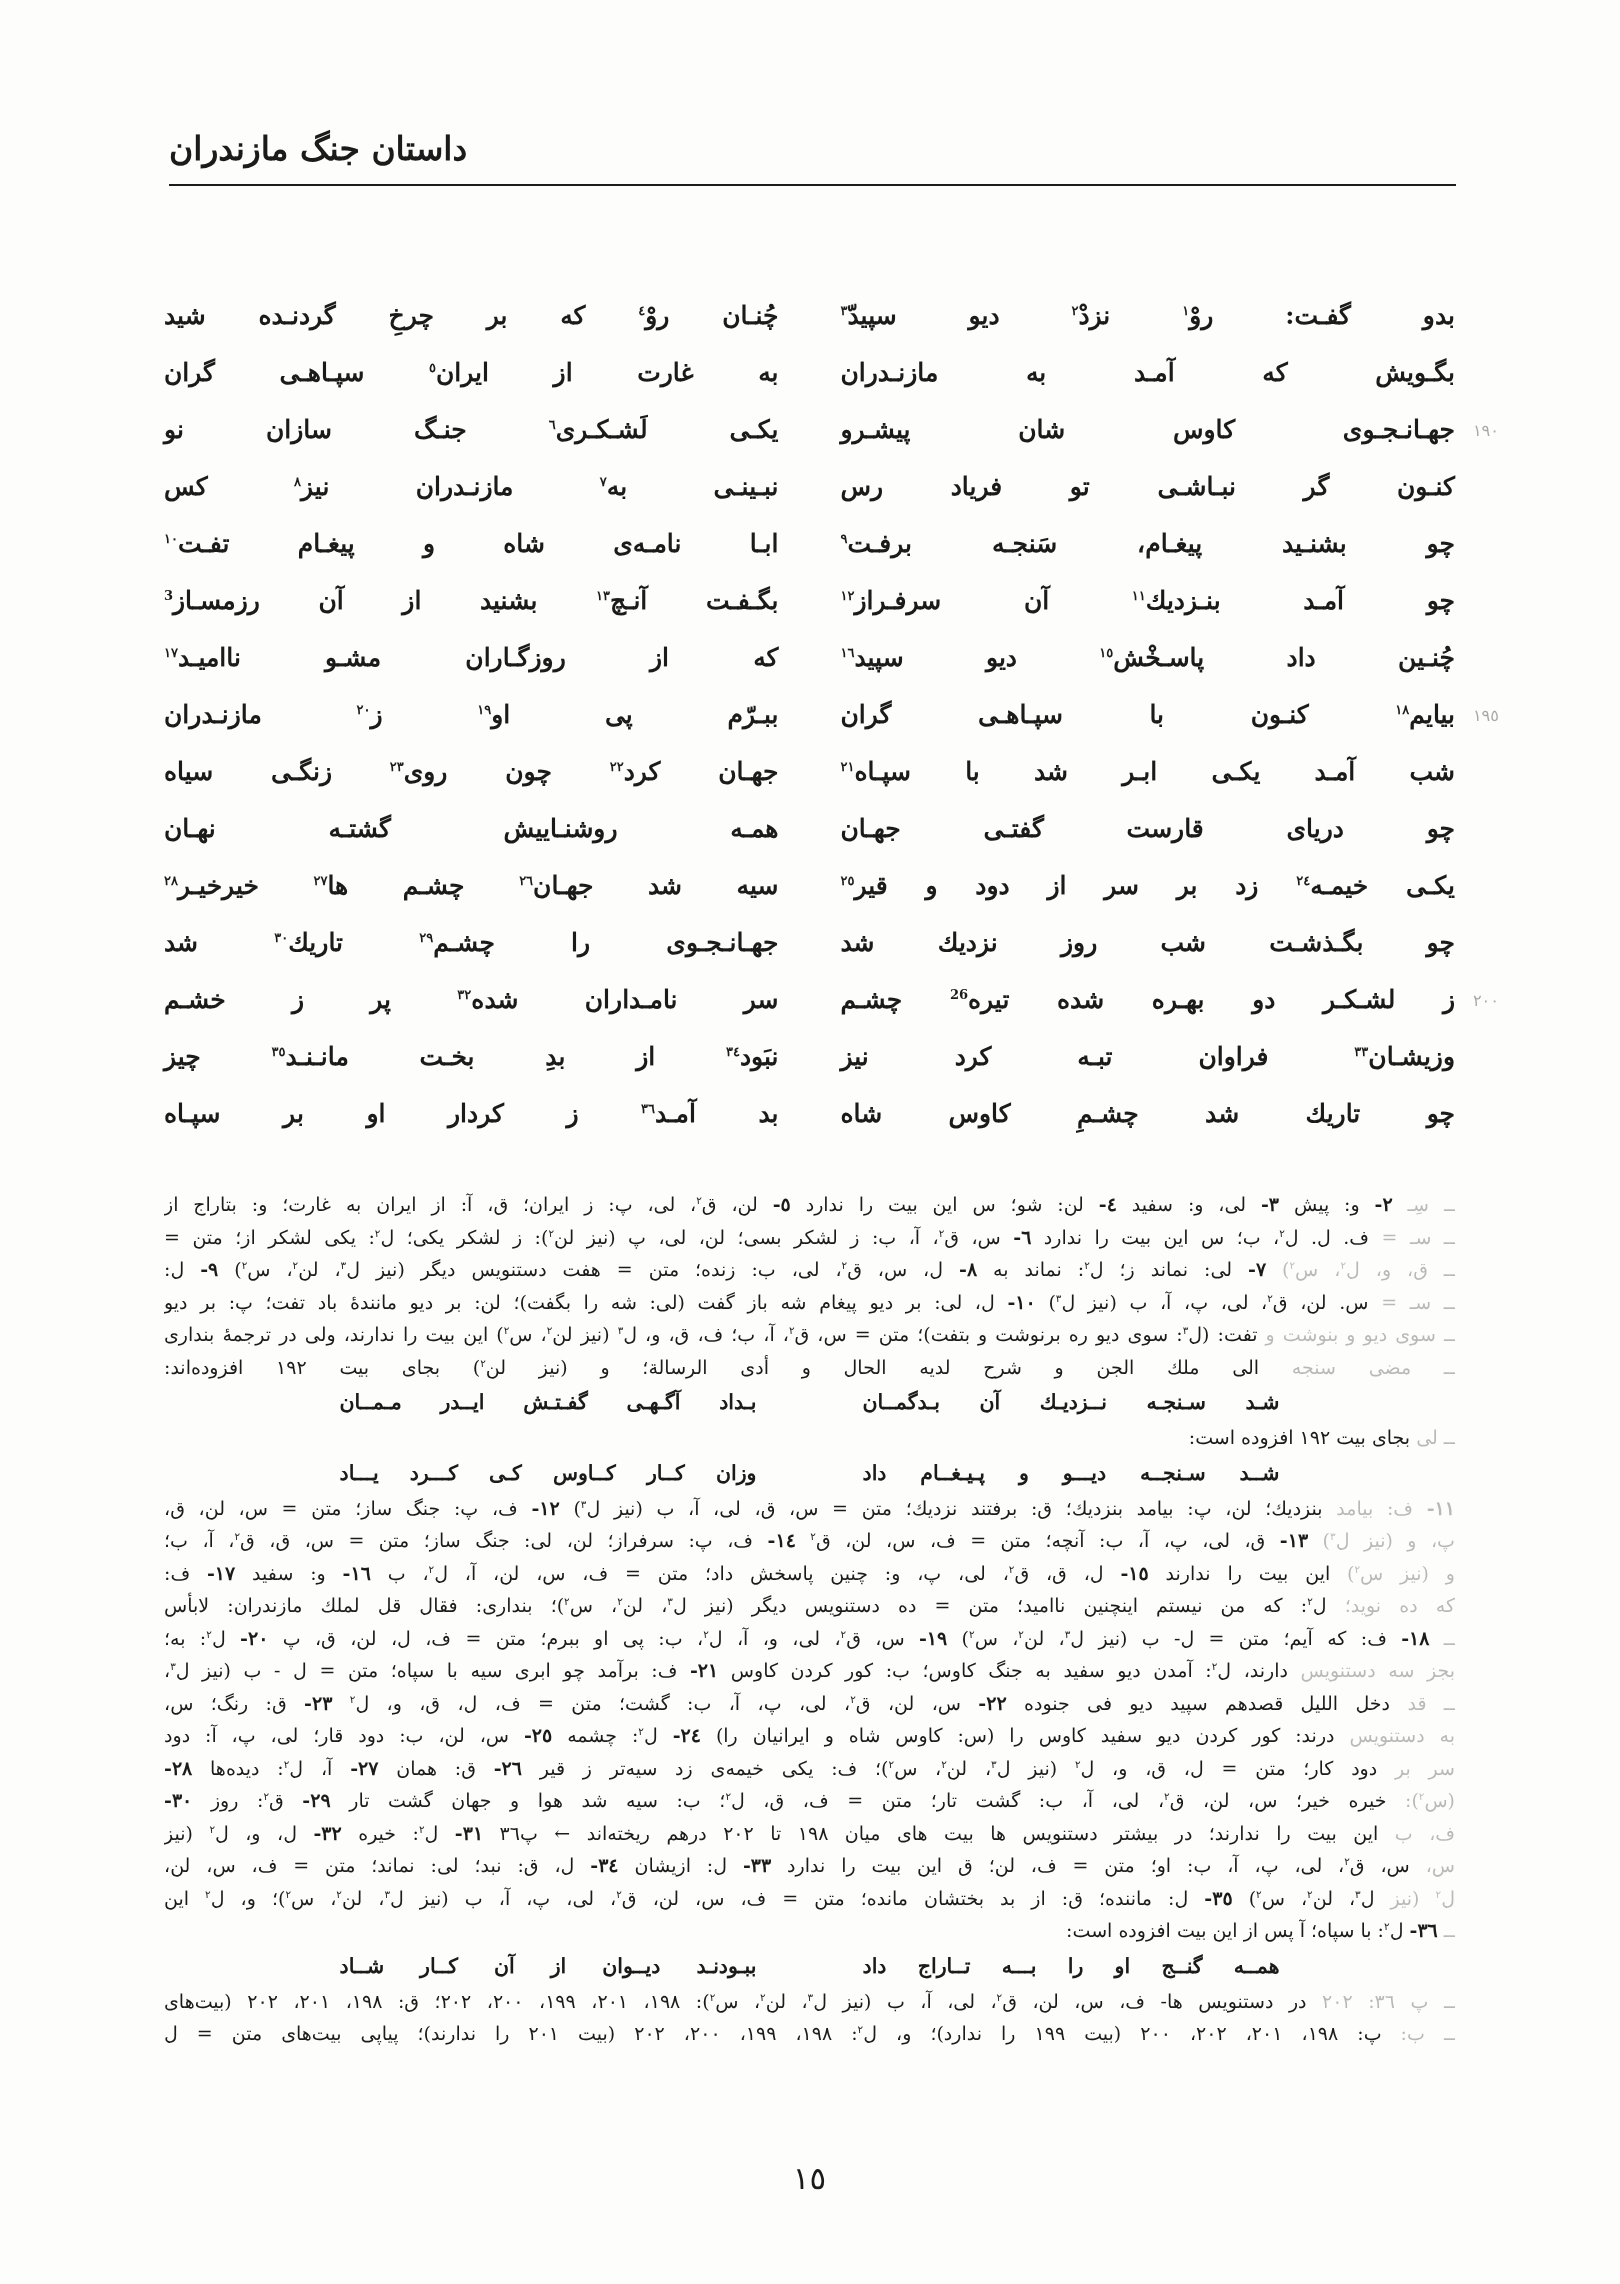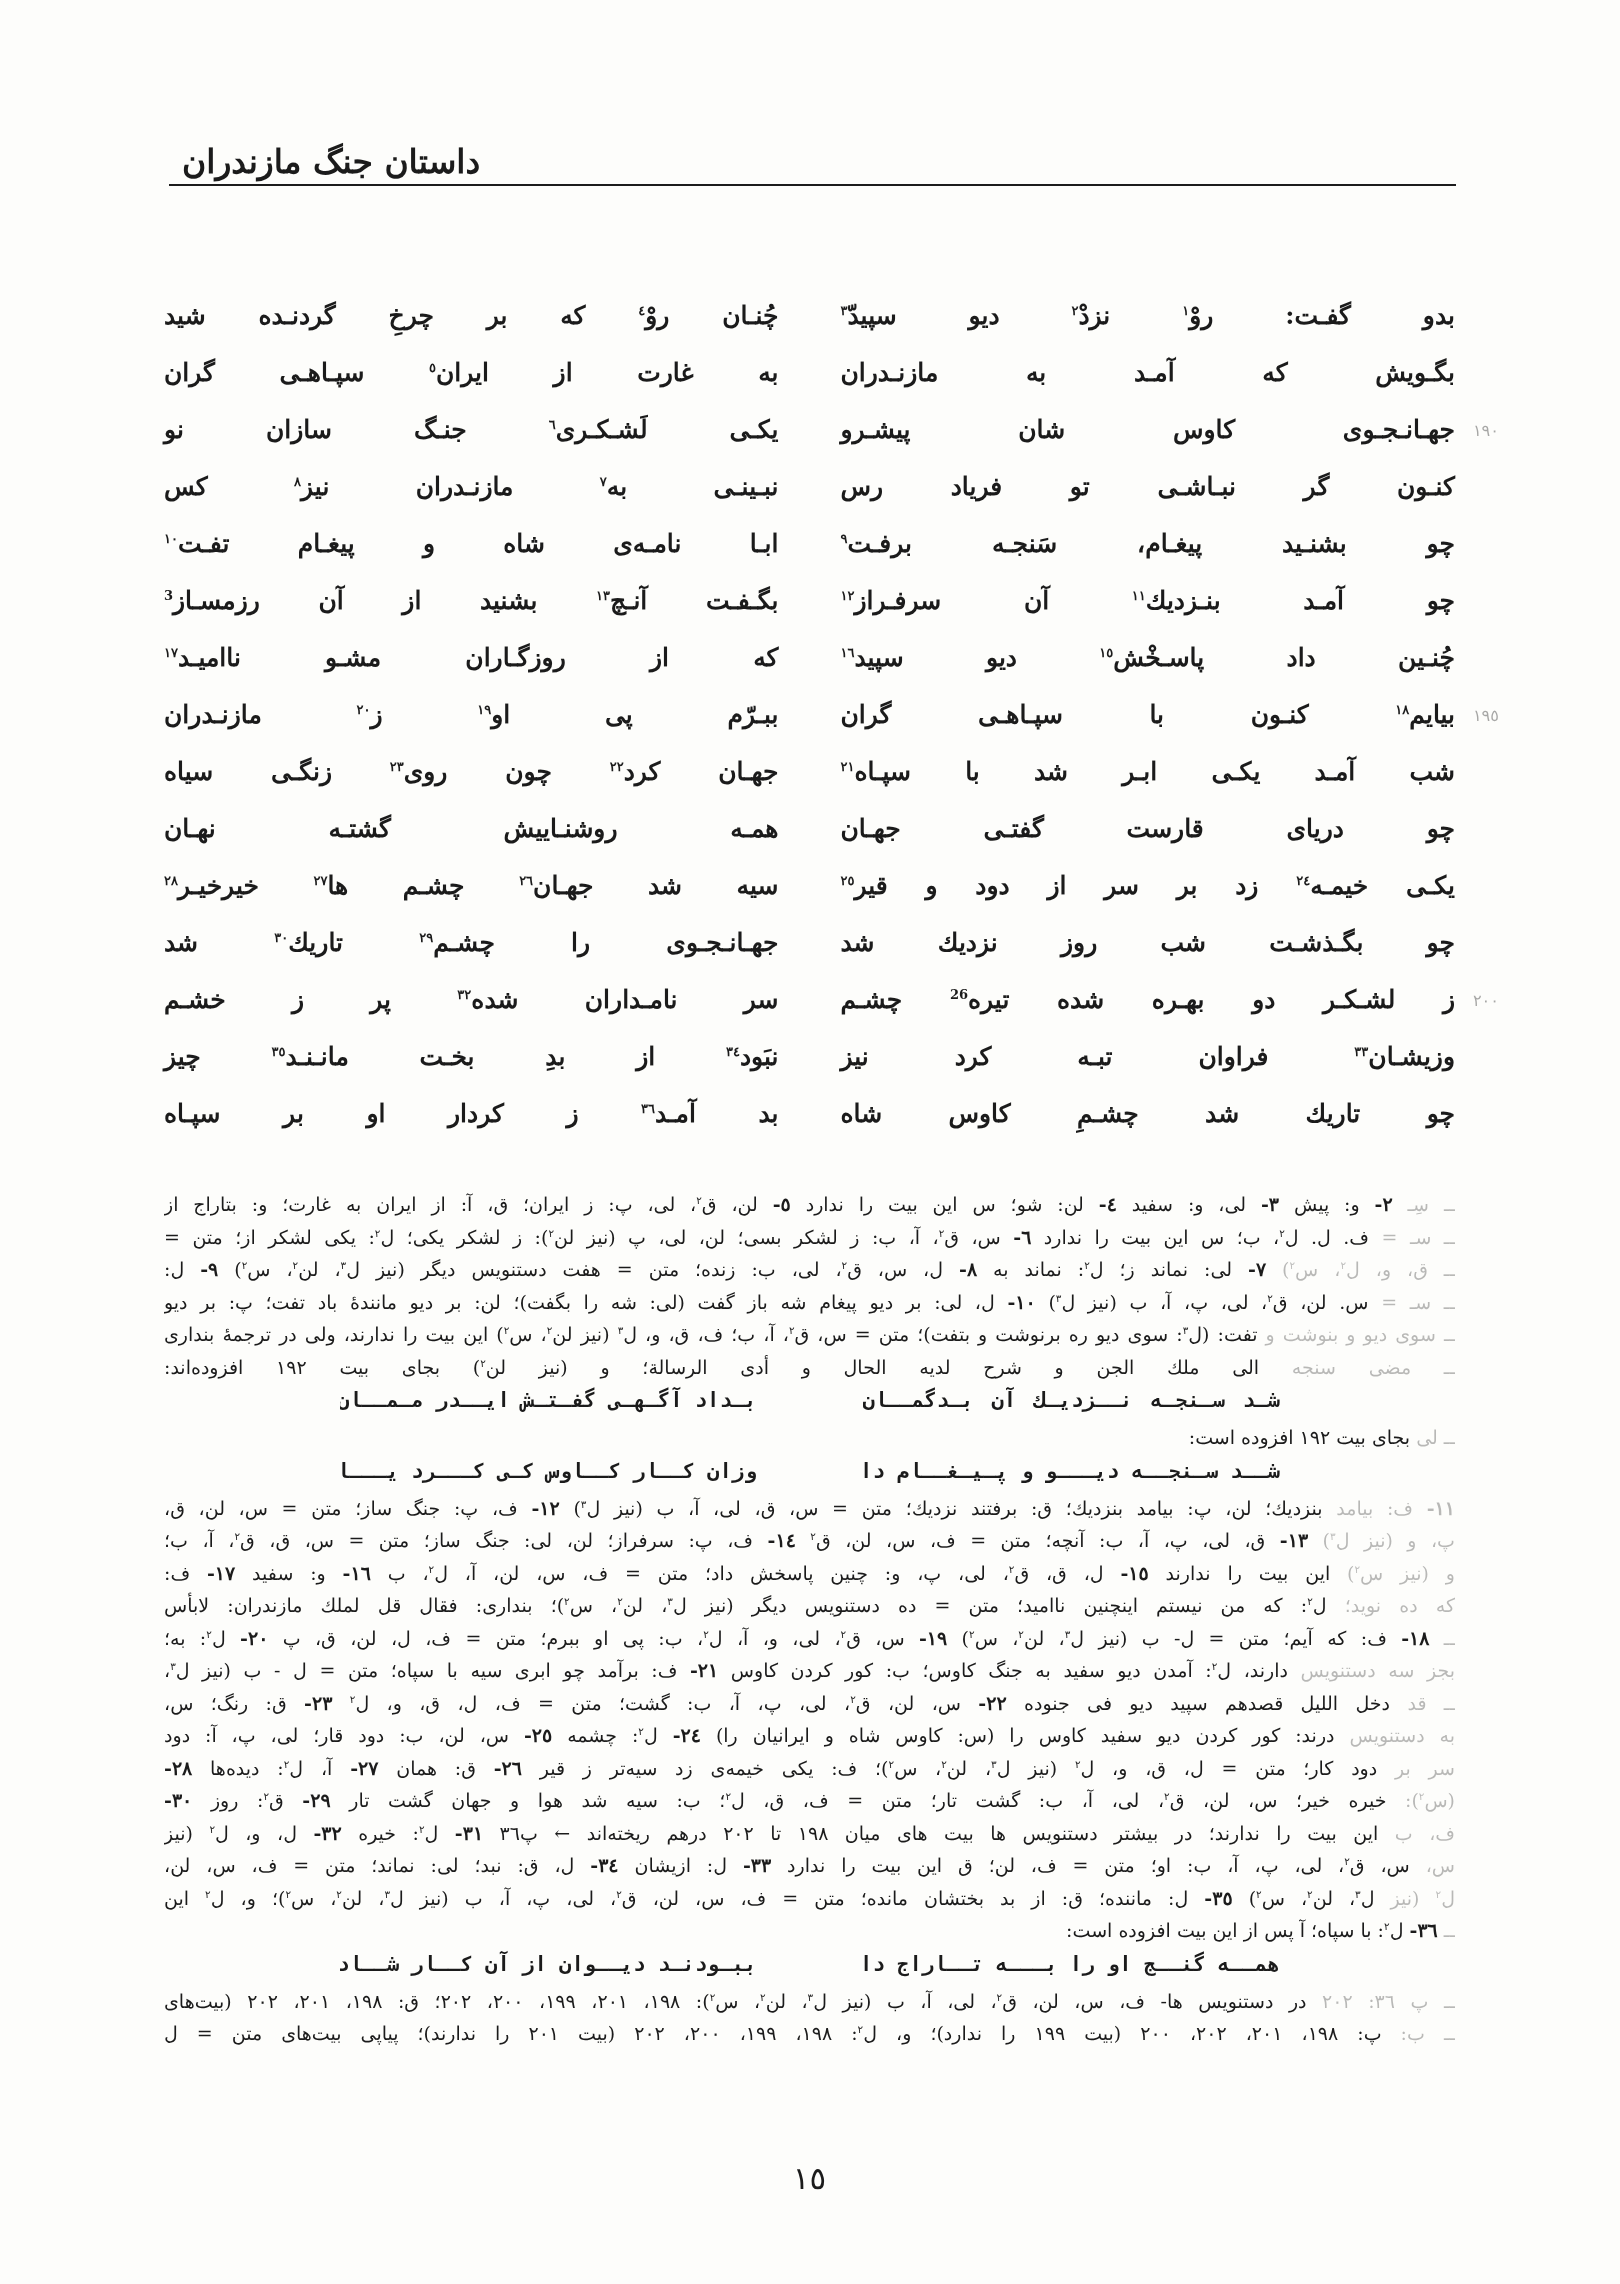--- a/index.html
+++ b/index.html
@@ -9,21 +9,21 @@
     margin:0 auto;
     background:#fdfdfb;
     color:#1b1b1b;
     font-family:"DejaVu Serif", serif;
     direction:rtl;
     overflow:hidden;
   }
   
   .header-title{
     position:absolute;top:127px;left:168px;
-    font-size:33px;font-weight:bold;margin:15px;
+    font-size:33px;font-weight:bold;margin:2px;
     letter-spacing:0;
   }
   .header-rule{
     position:absolute;top:184px;left:170px;width:1287px;height:2.1px;
     background:#1c1c1c;
   }
   
   .poem{
     position:absolute;top:287px;right:165px;width:1291px;
   }
@@ -57,21 +57,21 @@
   .fn-lead{opacity:0.30;}
   .fn-text b{font-weight:700;}
   .fn-text sup,.fn-lead sup{font-size:0.55em;line-height:0;vertical-align:super;}
   .fn-verse{
     height:38px;line-height:38px;
     display:flex;justify-content:center;gap:106px;
     font-size:20.5px;font-weight:700;
   }
   .fn-verse .fn-hemistich{
     width:417px;text-align:justify;text-align-last:justify;
-    white-space:nowrap;overflow:hidden;font-family:Liberation Mono, monospace;
+    white-space:nowrap;overflow:hidden;
   }
   
   .page-number{
     position:absolute;top:2160px;left:0;width:100%;
     text-align:center;font-size:31px;font-weight:400;
   }
 </style>
 </head>
 <body>
 

